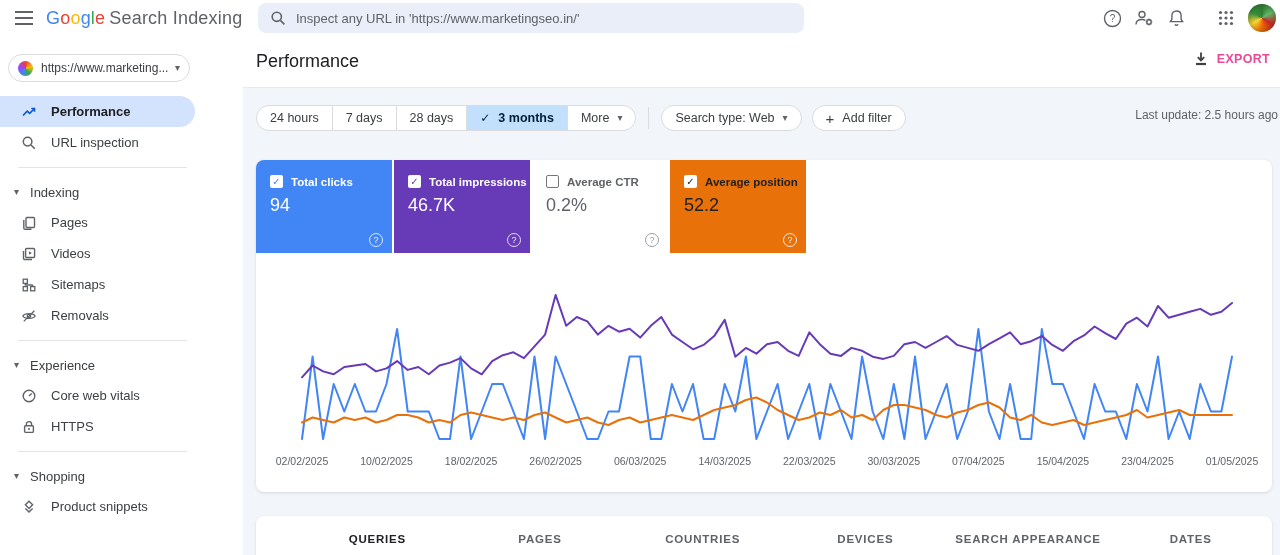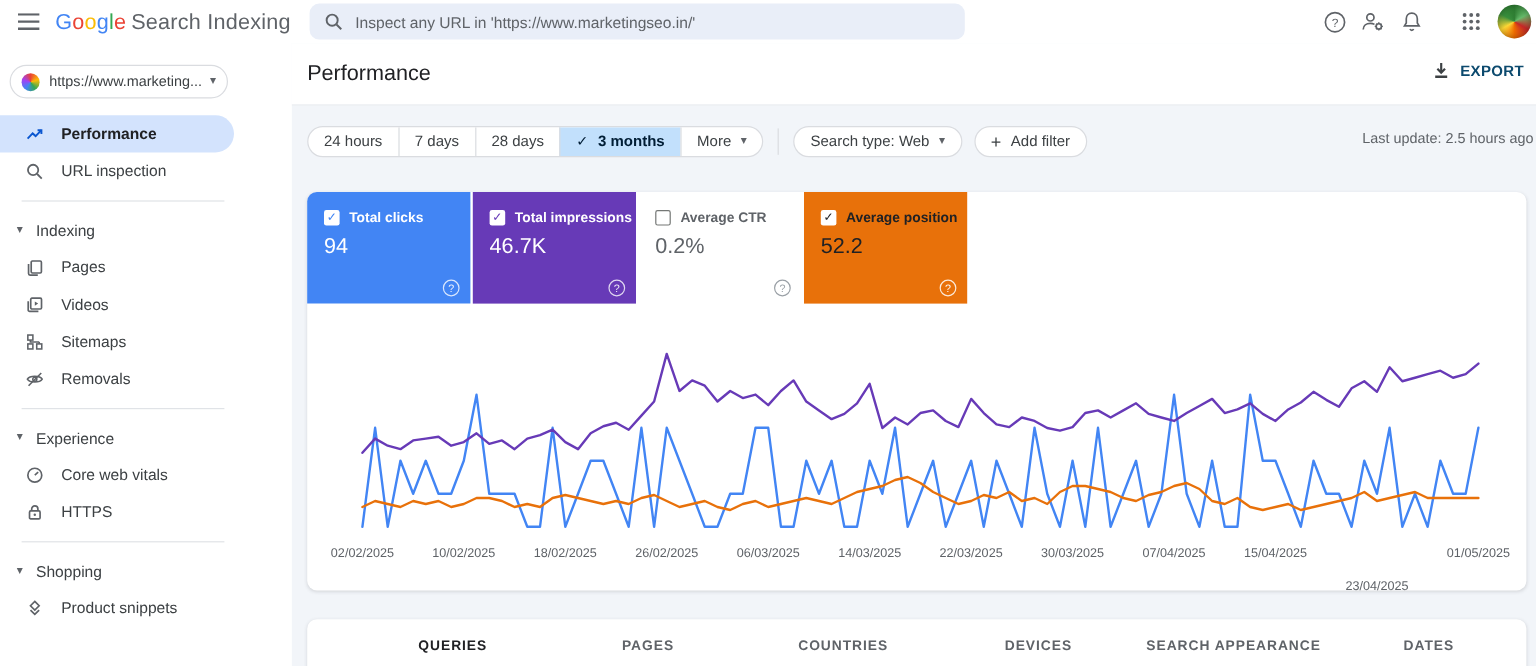--- a/index.html
+++ b/index.html
@@ -40,21 +40,21 @@
   .nav-item.selected .nlabel { color:#202124; font-weight:700; }
   .nav-div { height:1px; background:#e0e3e7; margin:9px 56px 9px 18px; }
   .sec-head { height:30px; display:flex; align-items:center; padding-left:14px; cursor:pointer; color:#3c4043; }
   .sec-head .caret { margin-right:11px; }
   .sec-head .slabel { font-size:13px; }
 
   
   .content { position:absolute; top:36px; left:243px; right:0; bottom:0; background:#f2f5f9; }
   .head-band { height:52px; background:#fff; border-bottom:1px solid #e6e9ee; position:relative; }
   .page-title { position:absolute; left:13px; top:15px; font-size:18px; color:#202124; }
-  .export-btn { position:absolute; right:10px; top:15px; display:flex; align-items:center; gap:9px; color:#0c4a6e; font-size:12.5px; font-weight:700; letter-spacing:.3px; cursor:pointer; }
+  .export-btn { position:absolute; right:10px; top:15px; display:flex; align-items:center; gap:9px; color:#ec4899; font-size:12.5px; font-weight:700; letter-spacing:.3px; cursor:pointer; }
   .toolbar { height:52px; position:relative; }
   .chips { position:absolute; left:13px; top:17px; display:flex; align-items:center; }
   .segmented { display:flex; border:1px solid #dadce0; border-radius:14px; overflow:hidden; background:#fff; height:26px; }
   .seg { display:flex; align-items:center; padding:0 13px; font-size:12.5px; color:#3c4043; border-left:1px solid #dadce0; cursor:pointer; white-space:nowrap; }
   .seg:first-child { border-left:none; }
   .seg.selected { background:#c2e0fc; color:#001d35; font-weight:700; }
   .seg .check { margin-right:8px; font-size:12px; }
   .seg .caret { margin-left:8px; }
   .vdiv { width:1px; height:22px; background:#dadce0; margin:0 12px; }
   .pill { display:flex; align-items:center; height:26px; border:1px solid #dadce0; border-radius:14px; background:#fff; padding:0 13px; font-size:12.5px; color:#3c4043; cursor:pointer; margin-right:10px; white-space:nowrap; }
@@ -380,21 +380,21 @@
         <span style="left: 4.52756%;">02/02/2025</span>
         <span style="left: 12.849%;">10/02/2025</span>
         <span style="left: 21.1704%;">18/02/2025</span>
         <span style="left: 29.4918%; text-align: center;">26/02/2025</span>
         <span style="left: 37.8132%;">06/03/2025</span>
         <span style="left: 46.1346%;">14/03/2025</span>
         <span style="left: 54.456%;">22/03/2025</span>
         <span style="left: 62.7774%;">30/03/2025</span>
         <span style="left: 71.0988%;">07/04/2025</span>
         <span style="left: 79.4202%;">15/04/2025</span>
-        <span style="left: 87.7416%; margin-top: 28px;">23/04/2025</span>
+        <span style="left: 87.7416%;">23/04/2025</span>
         <span style="left: 96.063%;">01/05/2025</span>
       </div>
   </div>
 
   <div class="tabs-card">
     <div class="tabs">
       <div class="tab active">QUERIES</div>
       <div class="tab">PAGES</div>
       <div class="tab">COUNTRIES</div>
       <div class="tab">DEVICES</div>

